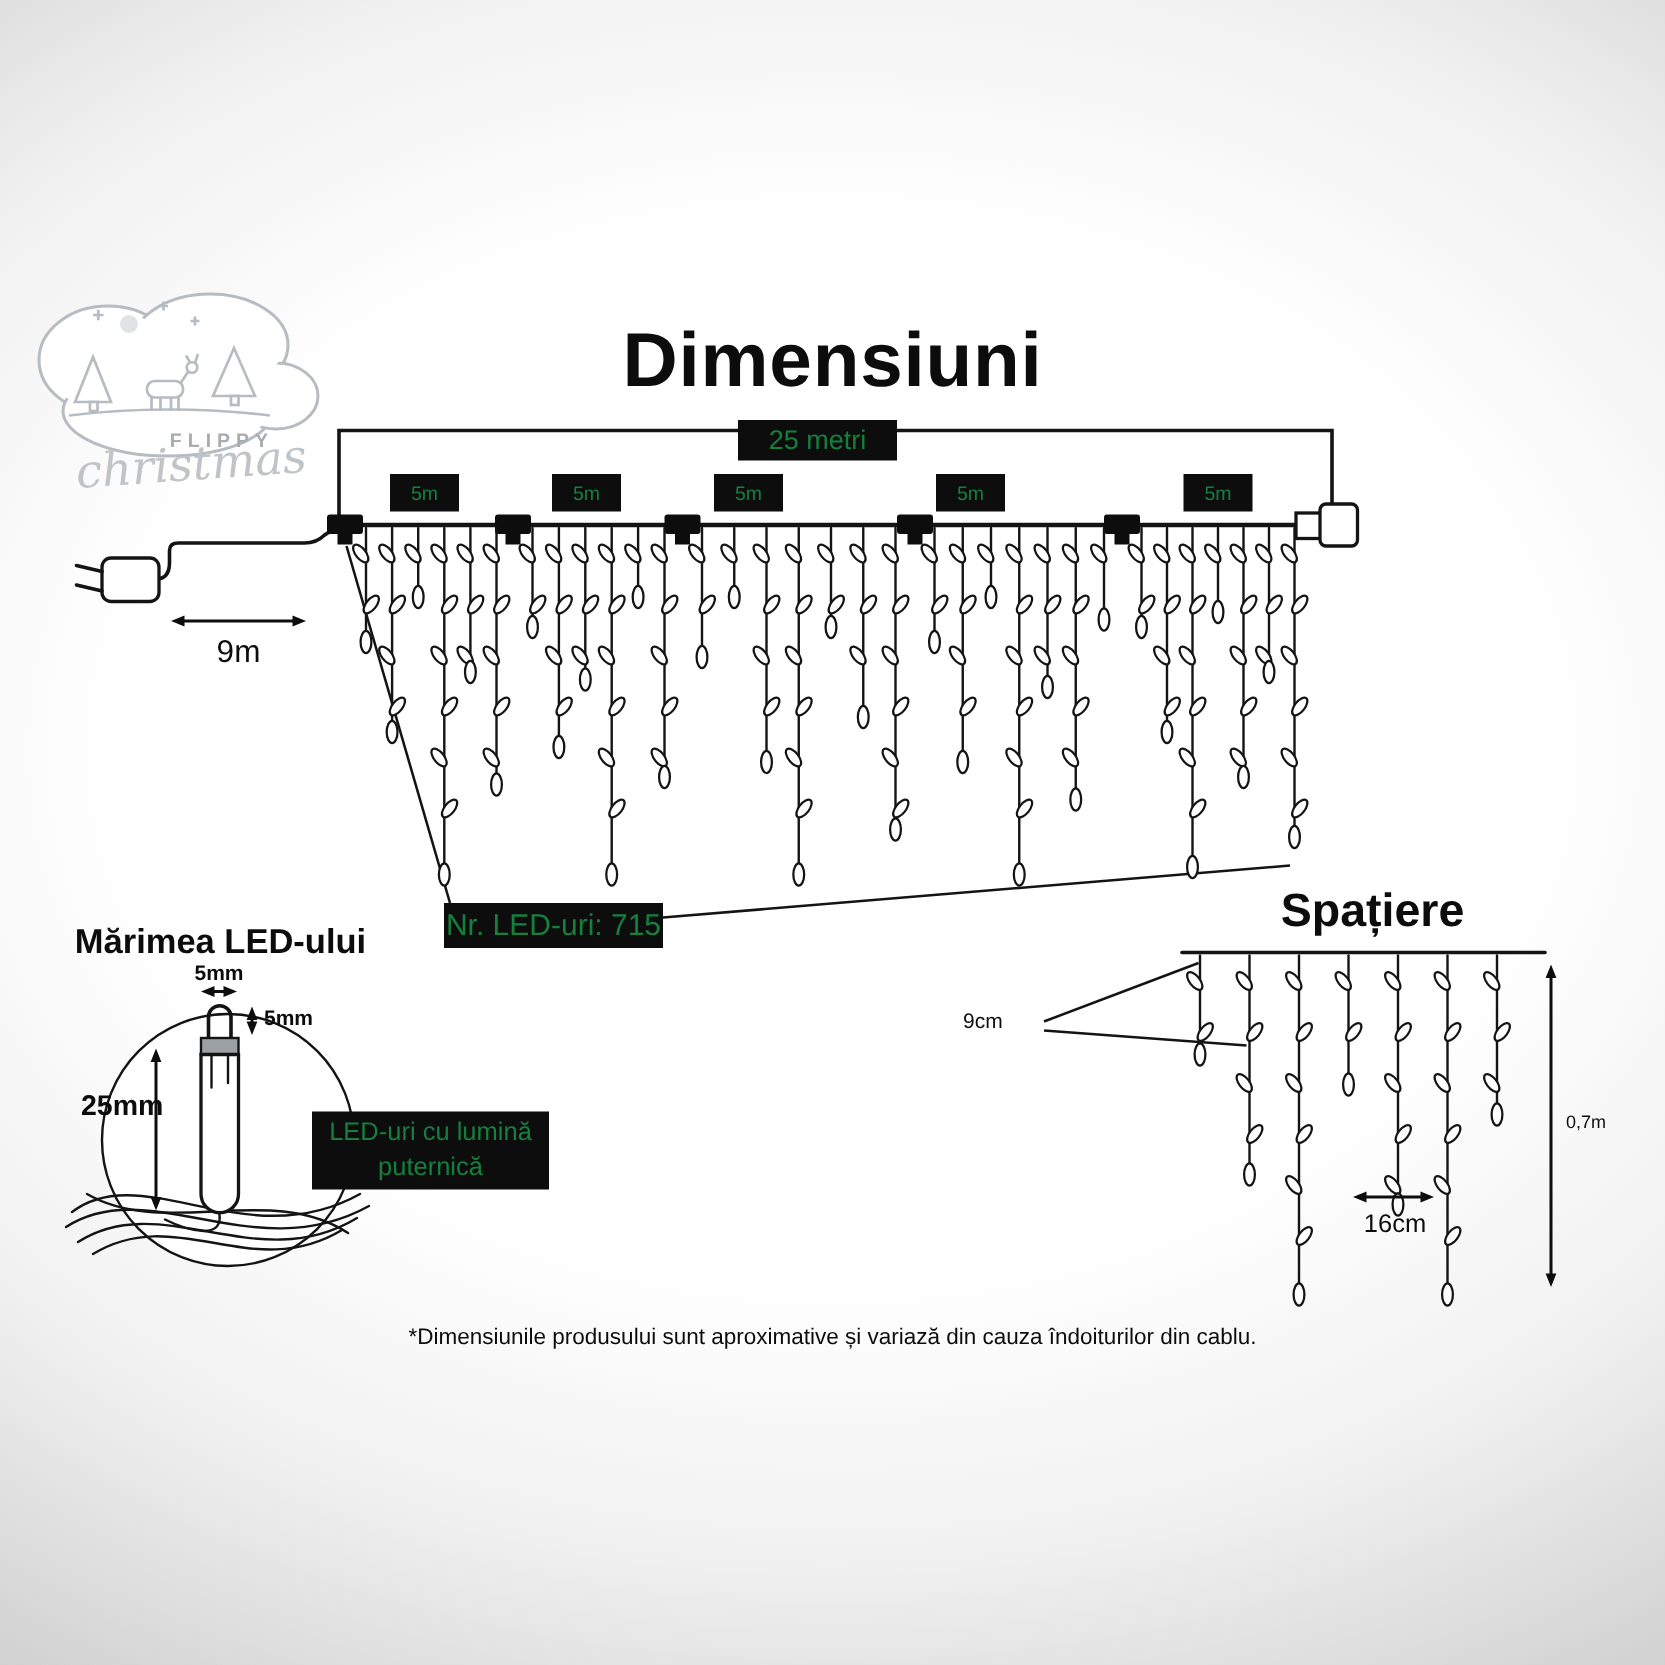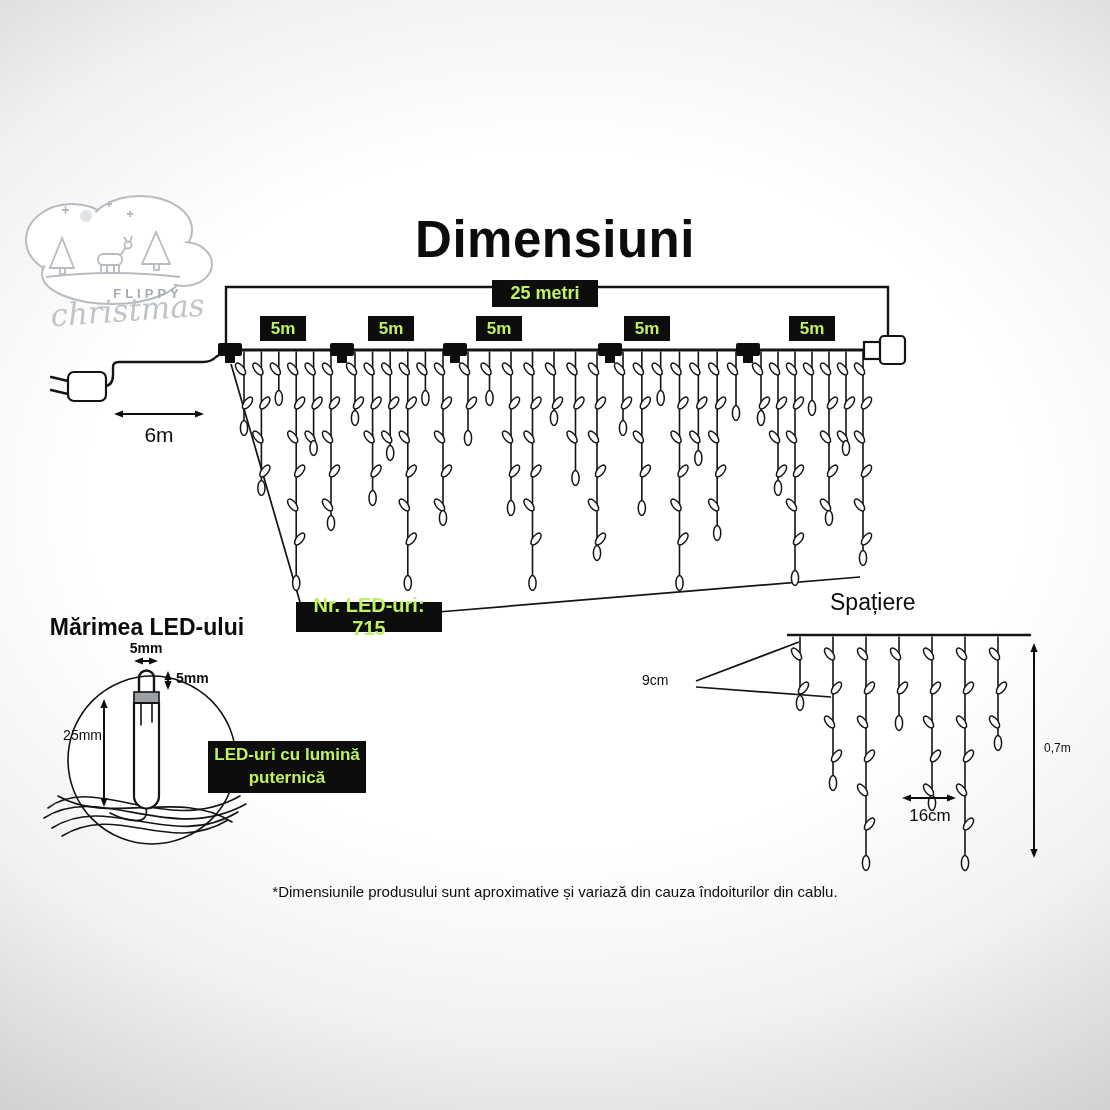--- a/index.html
+++ b/index.html
@@ -21,38 +21,38 @@
   .graycap{fill:#9aa0a4;stroke:#141414;stroke-width:1.6}
   .arrow{stroke:#0d0d0d;stroke-width:2;fill:none}
   .ah{fill:#0d0d0d}
   .cloud ellipse{fill:#ffffff;stroke:#b6bcc1;stroke-width:2}
   .cloud-fill ellipse{fill:#ffffff}
   .scene{stroke:#b6bcc1;stroke-width:1.8;fill:#ffffff}
   .scene .fillgray{fill:#dfe3e6;stroke:none}
 
   
   .title{position:absolute;left:0;top:210px;width:1110px;text-align:center;font-size:51px;font-weight:bold;letter-spacing:.5px}
-  .box{position:absolute;background:#0d0d0d;color:#bef264;font-weight:bold;text-align:center;
+  .box{position:absolute;background:#0d0d0d;color:#15803d;font-weight:normal;text-align:center;
        display:flex;align-items:center;justify-content:center}
   .box-25m{left:492px;top:280px;width:106px;height:27px;font-size:18px}
-  .seg{width:46px;height:25px;top:316px;font-size:17px}
+  .seg{width:46px;height:25px;top:316px;font-size:13px}
   .seg1{left:260px}.seg2{left:368px}.seg3{left:476px}.seg4{left:624px}.seg5{left:789px}
   .connect-note{left:906px;top:316px;width:102px;height:76px;font-size:15px;line-height:1.4;padding:4px}
   .led-count{left:296px;top:602px;width:146px;height:30px;font-size:20px}
   .led-note{left:208px;top:741px;width:158px;height:52px;font-size:17px;line-height:1.35;padding:4px}
   .label{position:absolute}
   .l-3m{left:128px;top:423px;width:62px;text-align:center;font-size:21px}
   .t-led{left:22px;top:614px;width:250px;text-align:center;font-size:23px;font-weight:bold}
-  .t-spacing{left:830px;top:589px;width:170px;font-size:23px;font-weight:normal}
+  .t-spacing{left:830px;top:589px;width:170px;text-align:center;font-size:31px;font-weight:bold}
   .l-9cm{left:642px;top:672px;width:52px;text-align:left;font-size:14px}
   .l-16cm{left:899px;top:806px;width:62px;text-align:center;font-size:17px}
   .l-07m{left:1044px;top:741px;font-size:12px}
   .l-5mm-top{left:114px;top:640px;width:64px;text-align:center;font-size:14px;font-weight:bold}
   .l-5mm-right{left:176px;top:670px;font-size:14px;font-weight:bold}
-  .l-25mm{left:54px;top:727px;width:48px;text-align:right;font-size:14px;font-weight:normal}
+  .l-25mm{left:54px;top:727px;width:48px;text-align:left;font-size:19px;font-weight:bold}
   .footnote{position:absolute;left:0;top:883px;width:1110px;text-align:center;font-size:15px}
   .logo-brand{position:absolute;left:98px;top:286px;width:100px;text-align:center;font-size:13px;font-weight:bold;
               letter-spacing:4px;color:#a7acb1}
   .logo-script{position:absolute;left:30px;top:292px;width:195px;text-align:center;
                font-family:"DejaVu Serif","Liberation Serif",serif;font-style:italic;font-size:31px;color:#bfc4c8;
                transform:rotate(-4deg)}
 </style>
 </head>
 <body>
 
@@ -402,21 +402,21 @@
   <div class="logo-script">christmas</div>
 
   <div class="box box-25m">25 metri</div>
   <div class="box seg seg1">5m</div>
   <div class="box seg seg2">5m</div>
   <div class="box seg seg3">5m</div>
   <div class="box seg seg4">5m</div>
   <div class="box seg seg5">5m</div>
   <div class="box led-count">Nr. LED-uri: 715</div>
 
-  <div class="label l-3m">6m</div>
+  <div class="label l-3m">9m</div>
 
   <div class="label t-led">Mărimea LED-ului</div>
   <div class="label l-5mm-top">5mm</div>
   <div class="label l-5mm-right">5mm</div>
   <div class="label l-25mm">25mm</div>
   <div class="box led-note">LED-uri cu lumină puternică</div>
 
   <div class="label t-spacing">Spațiere</div>
   <div class="label l-9cm">9cm</div>
   <div class="label l-16cm">16cm</div>

